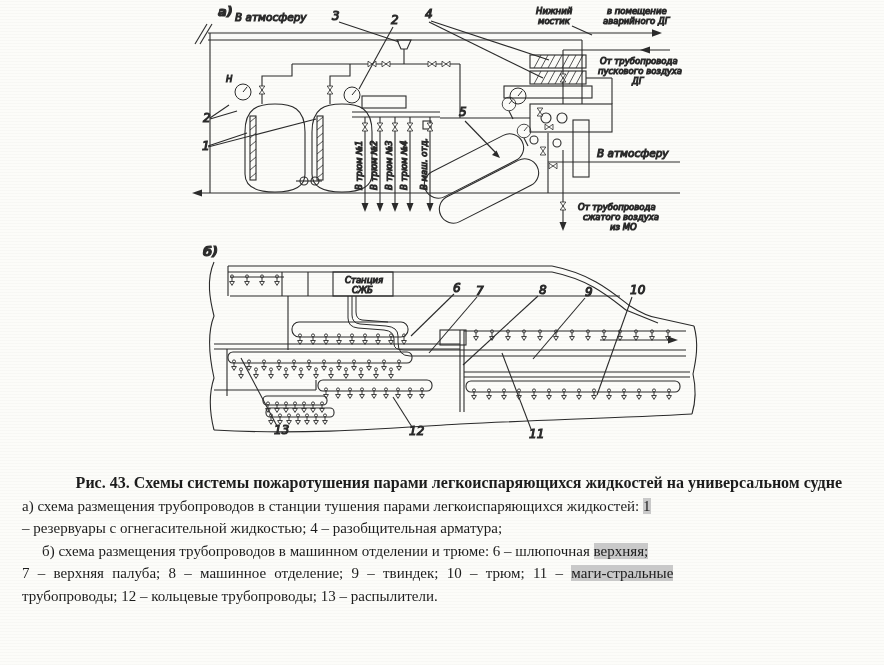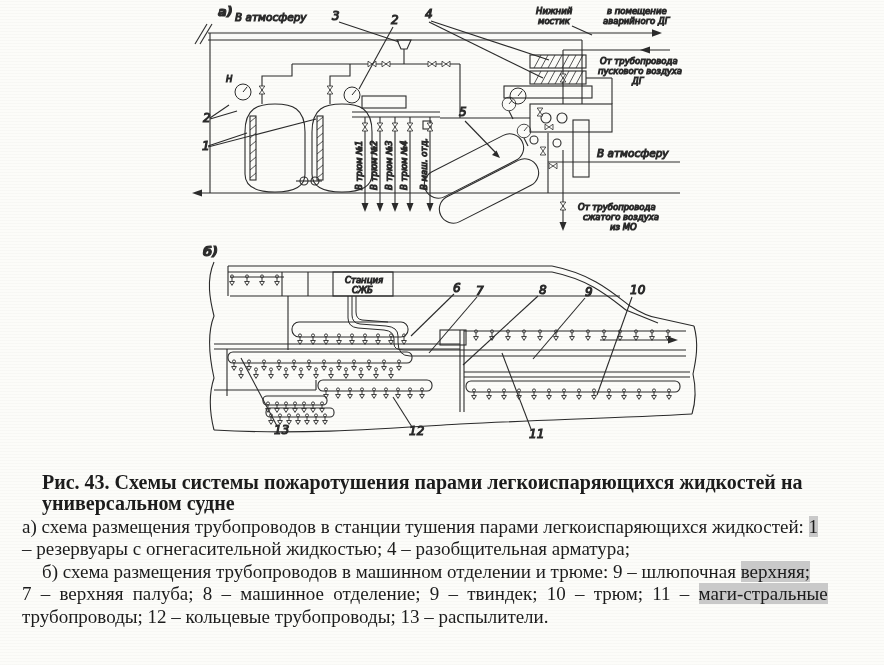--- a/index.html
+++ b/index.html
@@ -9,24 +9,24 @@
     background:#fcfcf9;
     background-image:repeating-linear-gradient(0deg, rgba(120,120,115,0.035) 0 1px, transparent 1px 3px);
     color:#1c1c1c;font-family:"Liberation Serif", serif;overflow:hidden;
   }
   svg text{font-family:"DejaVu Sans", sans-serif;fill:#2b2b2b;}
   .figtxt{font-style:italic;font-size:10.5px;}
   .figtxt-sm{font-style:italic;font-size:8.5px;}
   .panel-label{font-style:italic;font-weight:bold;font-size:13px;}
   .callout{font-style:italic;font-size:12px;}
   .caption{
-    width:800px;margin:8px auto 2px auto;text-align:left;
-    font-weight:bold;font-size:20px;line-height:21px;
+    width:800px;margin:8px auto 2px auto;text-align:right;
+    font-weight:bold;font-size:16px;line-height:21px;
   }
-  .legend{width:844px;margin:2px auto 4px 22px;font-size:19px;line-height:22.4px;}
+  .legend{width:844px;margin:2px auto 4px 22px;font-size:15px;line-height:22.4px;}
   .legend .ln{white-space:nowrap;}
   .ln-indent-3{padding-left:33px;}
   .ln-indent-b{padding-left:20px;}
   .ln-wide{word-spacing:4.5px;}
   .hl{background:#c9c9c9;}
 </style>
 </head>
 <body>
 
 <div class="page">
@@ -387,18 +387,18 @@
     <text class="callout" x="274" y="434">13</text>
     <line x1="277" y1="426" x2="241" y2="358"></line>
   </g>
 </svg>
 
 <div class="caption">Рис. 43. Схемы системы пожаротушения парами легкоиспаряющихся жидкостей на универсальном судне</div>
 
 <div class="legend">
   <div class="ln"><span>а) схема размещения трубопроводов в станции тушения парами легкоиспаряющихся жидкостей: </span><span class="hl">1</span></div>
   <div class="ln">– резервуары с огнегасительной жидкостью; 4 – разобщительная арматура;</div>
-  <div class="ln ln-indent-b"><span>б) схема размещения трубопроводов в машинном отделении и трюме: 9 – шлюпочная </span><span class="hl">верхняя;</span></div>
+  <div class="ln ln-indent-b"><span>б) схема размещения трубопроводов в машинном отделении и трюме: 6 – шлюпочная </span><span class="hl">верхняя;</span></div>
   <div class="ln ln-wide"><span>7 – верхняя палуба; 8 – машинное отделение; 9 – твиндек; 10 – трюм; 11 – </span><span class="hl">маги-стральные</span></div>
   <div class="ln">трубопроводы; 12 – кольцевые трубопроводы; 13 – распылители.</div>
 </div>
 
 </div>
 
 </body></html>

